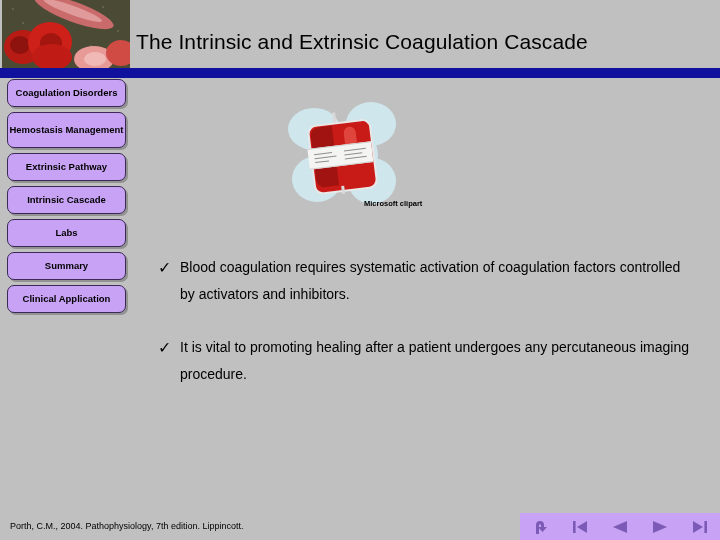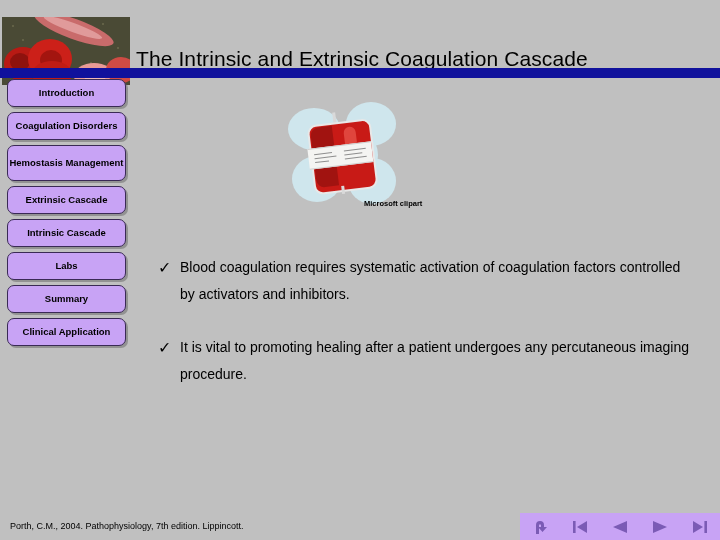--- a/index.html
+++ b/index.html
@@ -12,21 +12,21 @@
     background: #c0c0c0;
     font-family: "Liberation Sans", sans-serif;
     overflow: hidden;
     position: relative;
   }
 
   
   #header {
     position: absolute;
     left: 0; top: 0;
-    width: 720px; height: 68px; margin-top: 17px;
+    width: 720px; height: 68px;
   }
   #header-image {
     position: absolute;
     left: 2px; top: 0;
     width: 128px; height: 68px;
     background: #4a4a35;
     overflow: hidden;
   }
   #header-image .rbc {
     position: absolute;
@@ -240,30 +240,27 @@
     <div class="rbc" style="left:104px;top:40px;width:30px;height:26px;background:#cf4b44;"></div>
   </div>
 
   <div id="page-title">The Intrinsic and Extrinsic Coagulation Cascade</div>
 </div>
 
 <div id="divider-bar"></div>
 
 <div id="sidebar">
   <div class="nav-button h1">
-    <span>Introduction</span>
-  </div>
-  <div class="nav-button h1">
     <span>Coagulation Disorders</span>
   </div>
   <div class="nav-button h2">
     <span>Hemostasis Management</span>
   </div>
   <div class="nav-button h1">
-    <span>Extrinsic Cascade</span>
+    <span>Extrinsic Pathway</span>
   </div>
   <div class="nav-button h1">
     <span>Intrinsic Cascade</span>
   </div>
   <div class="nav-button h1">
     <span>Labs</span>
   </div>
   <div class="nav-button h1">
     <span>Summary</span>
   </div>

